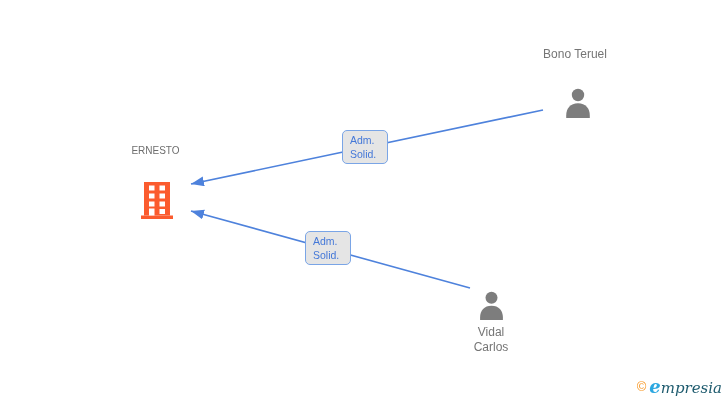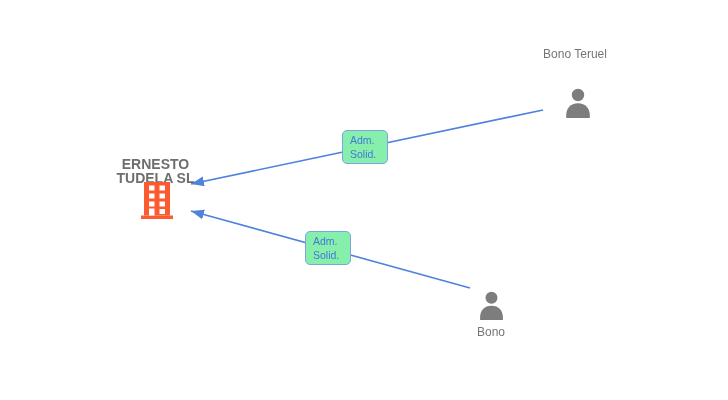--- a/index.html
+++ b/index.html
@@ -22,32 +22,31 @@
     text-align: center;
     color: #757575;
     font-size: 12px;
     line-height: 15px;
     white-space: nowrap;
   }
   .company-label {
     position: absolute;
     text-align: center;
     color: #6e6e6e;
-    font-weight: bold;
-    font-size: 14px;
+    font-weight: normal;
+    font-size: 10px;
     line-height: 14px;
     white-space: nowrap;
-    margin-top: 13px;
   }
   .company-label span, .node-label span { display: block; text-align: center; }
   .edge-label {
     position: absolute;
     width: 46px;
     box-sizing: border-box;
-    background: #86efac;
+    background: #e5e5e5;
     border: 1px solid #7aa5e6;
     border-radius: 5px;
     color: #4478d8;
     font-size: 10.5px;
     line-height: 14px;
     padding: 2px 0 2px 7px;
   }
   .edge-label span { display: block; }
   .brand {
     position: absolute;
@@ -85,21 +84,20 @@
       <marker id="arrowhead" markerWidth="14" markerHeight="11" refX="13" refY="5" orient="auto" markerUnits="userSpaceOnUse">
         <path d="M0,0 L13,5 L0,10 Z" fill="#4e82dc"></path>
       </marker>
     </defs>
     <line x1="543" y1="110" x2="191" y2="184" stroke="#4e82dc" stroke-width="1.6" marker-end="url(#arrowhead)"></line>
     <line x1="470" y1="288" x2="191" y2="211" stroke="#4e82dc" stroke-width="1.6" marker-end="url(#arrowhead)"></line>
   </svg>
 
   <div class="company-label" style="left:108px; top:144px; width:95px;">
     <span>ERNESTO</span>
-    <span>TUDELA SL</span>
   </div>
   <div class="node" style="left:141px; top:182px; width:32px; height:37px;">
     <svg width="32" height="37" viewBox="0 0 32 37" xmlns="http://www.w3.org/2000/svg">
       <rect x="3" y="0" width="26" height="33.5" fill="#fb5b2e"></rect>
       <rect x="0" y="33.5" width="32" height="3.5" fill="#fb5b2e"></rect>
       <rect x="8" y="3.5" width="5.5" height="5" fill="#ffffff"></rect>
       <rect x="18.5" y="3.5" width="5.5" height="5" fill="#ffffff"></rect>
       <rect x="8" y="11.5" width="5.5" height="5" fill="#ffffff"></rect>
       <rect x="18.5" y="11.5" width="5.5" height="5" fill="#ffffff"></rect>
       <rect x="8" y="19.5" width="5.5" height="5" fill="#ffffff"></rect>
@@ -119,26 +117,30 @@
     </svg>
   </div>
 
   <div class="node" style="left:477px; top:291px; width:29px; height:29px;">
     <svg width="29" height="29" viewBox="0 0 30 30" xmlns="http://www.w3.org/2000/svg">
       <circle cx="15" cy="7" r="6.2" fill="#7d7d7d"></circle>
       <path d="M15 15.2 c-7.6 0 -11.8 5 -11.8 12.3 L3.2 30 h23.6 v-2.5 c0 -7.3 -4.2 -12.3 -11.8 -12.3 z" fill="#7d7d7d"></path>
     </svg>
   </div>
   <div class="node-label" style="left:441px; top:325px; width:100px;">
-    <span>Bono</span>
+    <span>Vidal</span>
+    <span>Carlos</span>
   </div>
 
   <div class="edge-label" style="left:342px; top:130px;">
     <span>Adm.</span>
     <span>Solid.</span>
   </div>
   <div class="edge-label" style="left:305px; top:231px;">
     <span>Adm.</span>
     <span>Solid.</span>
   </div>
 
+  <div class="brand">
+    <span class="copyright">©</span><span class="brand-initial">e</span><span class="brand-rest">mpresia</span>
+  </div>
 
 </div>
 
 </body></html>

